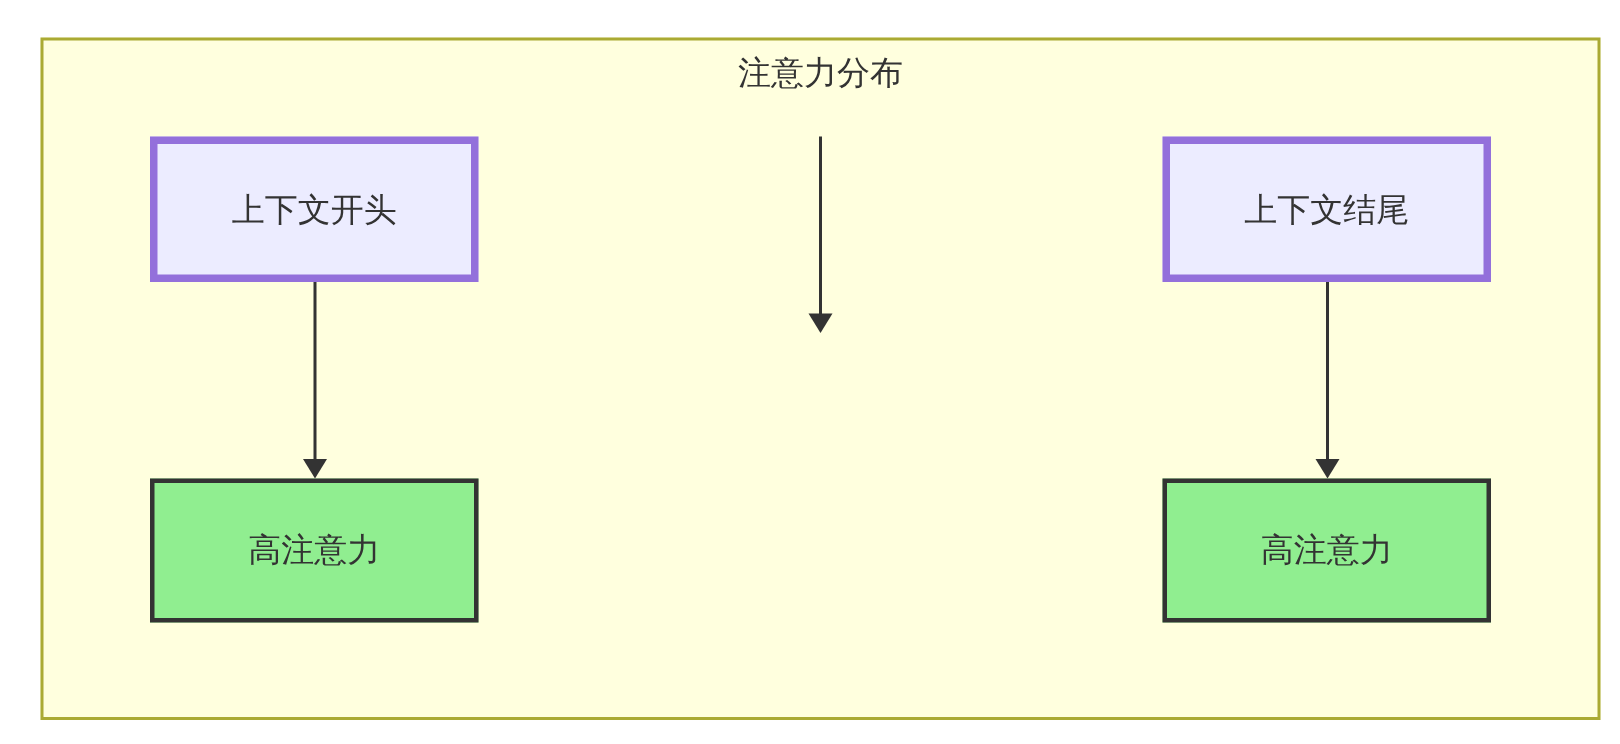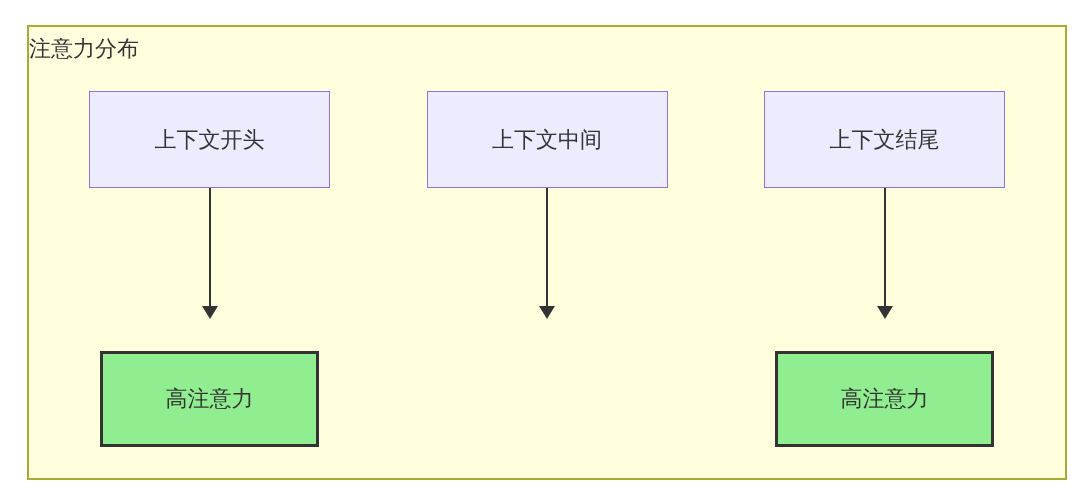--- a/index.html
+++ b/index.html
@@ -18,20 +18,21 @@
     position: absolute;
     left: 27px;
     top: 25px;
     width: 1040px;
     height: 455px;
     box-sizing: border-box;
     border: 2px solid #aaaa33;
     background: #ffffde;
   }
   .title {
+    text-align: center;
     font-size: 22px;
     line-height: 26px;
     margin-top: 9px;
     color: #333333;
   }
   .columns {
     display: flex;
     justify-content: space-between;
     padding: 0 60px;
     margin-top: 29px;
@@ -45,24 +46,24 @@
   .node {
     box-sizing: border-box;
     display: flex;
     align-items: center;
     justify-content: center;
     font-size: 22px;
     color: #333333;
     text-align: center;
   }
   .source-node {
-    width: 241px;
+    width: 219px;
     height: 97px;
     background: #ECECFF;
-    border: 1px solid #7f1d1d;
+    border: 5px solid #7f1d1d;
   }
   .arrow {
     display: flex;
     flex-direction: column;
     align-items: center;
     height: 131px;
   }
   .arrow-line {
     width: 2px;
     flex: 1;
@@ -73,21 +74,20 @@
     height: 0;
     border-left: 8px solid transparent;
     border-right: 8px solid transparent;
     border-top: 13px solid #333333;
     margin-top: -1px;
   }
   .target-node {
     width: 219px;
     height: 96px;
     border: 3px solid #333333;
-    margin-top: 32px;
   }
 </style>
 </head>
 <body>
 
 <div class="container" style="background-color: rgb(255, 255, 222); border-color: rgb(170, 170, 51);">
 
   <div class="title" style="color: rgb(51, 51, 51);">注意力分布</div>
 
   <div class="columns">
@@ -95,21 +95,20 @@
     <div class="column">
       <div class="node source-node" style="background-color: rgb(236, 236, 255); border-color: rgb(147, 112, 219); color: rgb(51, 51, 51);">上下文开头</div>
       <div class="arrow">
         <div class="arrow-line" style="background-color: rgb(51, 51, 51);"></div>
         <div class="arrow-head" style="border-top-color: rgb(51, 51, 51);"></div>
       </div>
       <div class="node target-node" style="background-color: rgb(144, 238, 144); border-color: rgb(51, 51, 51); color: rgb(51, 51, 51);">高注意力</div>
     </div>
 
     <div class="column">
-      <div class="node source-node" style="background-color: rgb(236, 236, 255); border-color: rgb(147, 112, 219); color: rgb(51, 51, 51);">上下文中间</div>
       <div class="arrow">
         <div class="arrow-line" style="background-color: rgb(51, 51, 51);"></div>
         <div class="arrow-head" style="border-top-color: rgb(51, 51, 51);"></div>
       </div>
     </div>
 
     <div class="column">
       <div class="node source-node" style="background-color: rgb(236, 236, 255); border-color: rgb(147, 112, 219); color: rgb(51, 51, 51); font-family: Liberation Mono, monospace;">上下文结尾</div>
       <div class="arrow">
         <div class="arrow-line" style="background-color: rgb(51, 51, 51);"></div>

